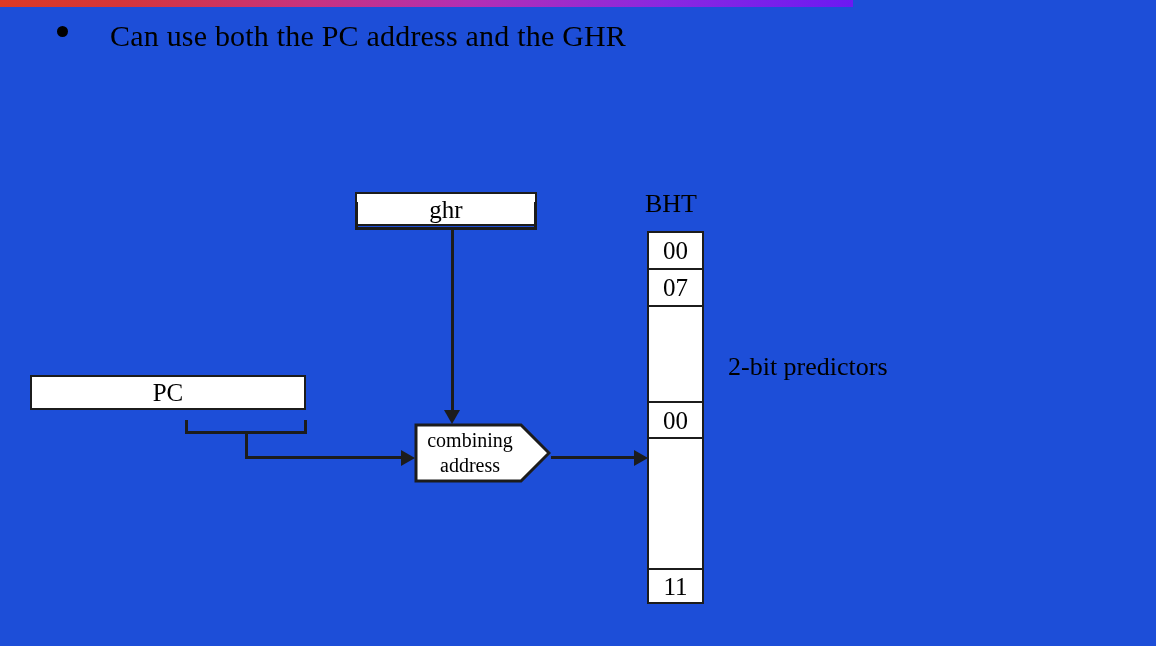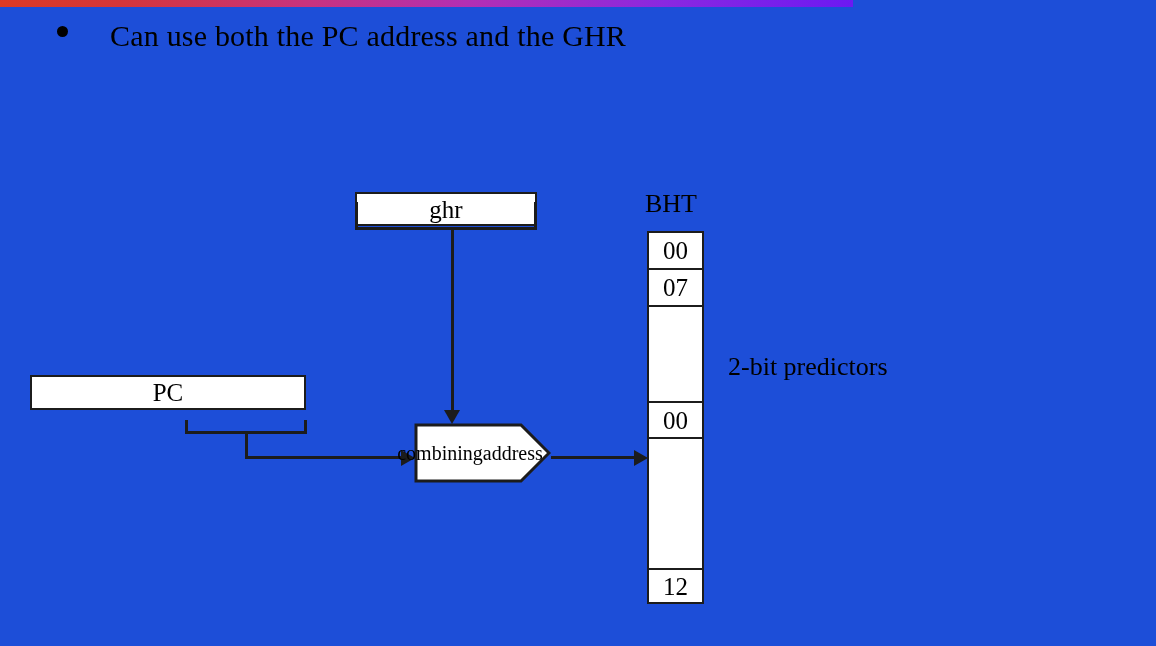--- a/index.html
+++ b/index.html
@@ -141,21 +141,21 @@
     height: 60px;
   }
   #combine-shape svg { display: block; }
   #combine-label {
     position: absolute;
     left: 418px;
     top: 427px;
     width: 104px;
     height: 52px;
     display: flex;
-    flex-direction: row;
+    flex-direction: column;
     align-items: center;
     justify-content: center;
     font-size: 20px;
     line-height: 25px;
     text-align: center;
     pointer-events: none;
   }
 </style>
 </head>
 <body>
@@ -206,18 +206,18 @@
   <div class="arrow-right" style="left:634px; top:450px;"></div>
 
   <div class="plain-label" id="bht-title" style="left:645px; top:183px;margin-top:8px;">BHT</div>
 
   <div id="bht-table">
     <div class="bht-row" style="height:37px;">00</div>
     <div class="bht-row" style="height:37px;">07</div>
     <div class="bht-row" style="height:96px;"></div>
     <div class="bht-row" style="height:36px;">00</div>
     <div class="bht-row" style="height:131px;"></div>
-    <div class="bht-row last" style="height:32px;">12</div>
+    <div class="bht-row last" style="height:32px;">11</div>
   </div>
 
   <div class="plain-label" id="predictors-label" style="left:728px; top:354px;">2-bit predictors</div>
 
 </div>
 
 </body></html>

